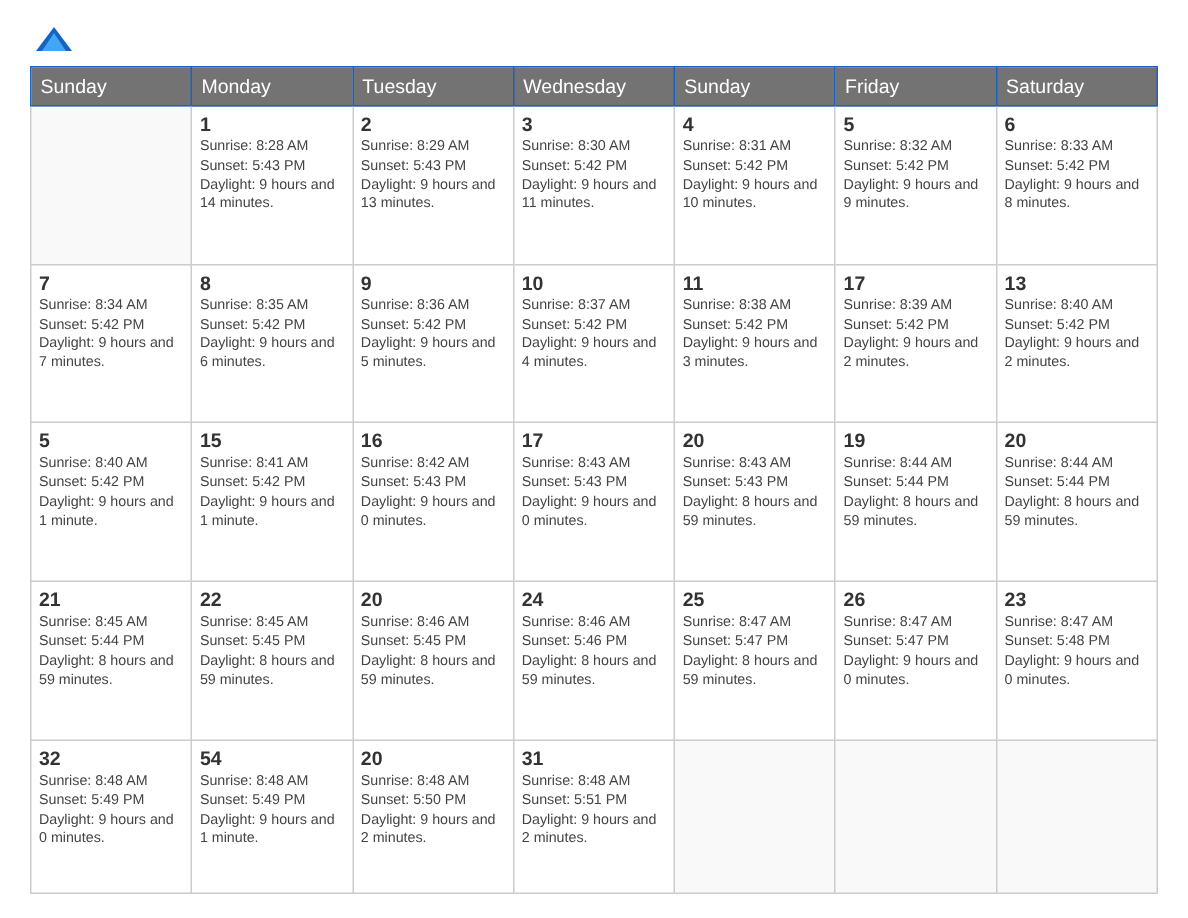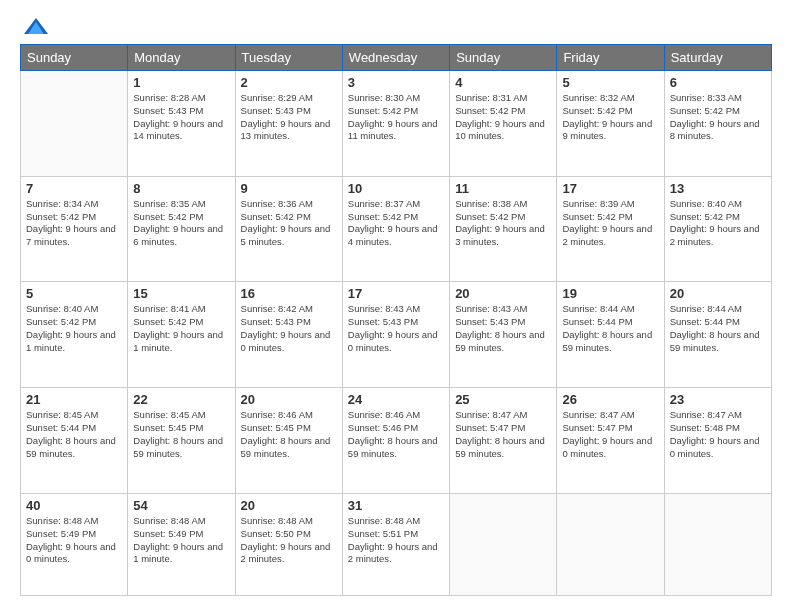--- a/index.html
+++ b/index.html
@@ -245,21 +245,21 @@
             <span class="day-num">26</span>
             <div class="day-info">Sunrise: 8:47 AM<br>Sunset: 5:47 PM<br>Daylight: 9 hours and 0 minutes.</div>
           </td>
           <td>
             <span class="day-num">23</span>
             <div class="day-info">Sunrise: 8:47 AM<br>Sunset: 5:48 PM<br>Daylight: 9 hours and 0 minutes.</div>
           </td>
         </tr>
         <tr class="last-row">
           <td>
-            <span class="day-num">40</span>
+            <span class="day-num">32</span>
             <div class="day-info">Sunrise: 8:48 AM<br>Sunset: 5:49 PM<br>Daylight: 9 hours and 0 minutes.</div>
           </td>
           <td>
             <span class="day-num">54</span>
             <div class="day-info">Sunrise: 8:48 AM<br>Sunset: 5:49 PM<br>Daylight: 9 hours and 1 minute.</div>
           </td>
           <td>
             <span class="day-num">20</span>
             <div class="day-info">Sunrise: 8:48 AM<br>Sunset: 5:50 PM<br>Daylight: 9 hours and 2 minutes.</div>
           </td>

